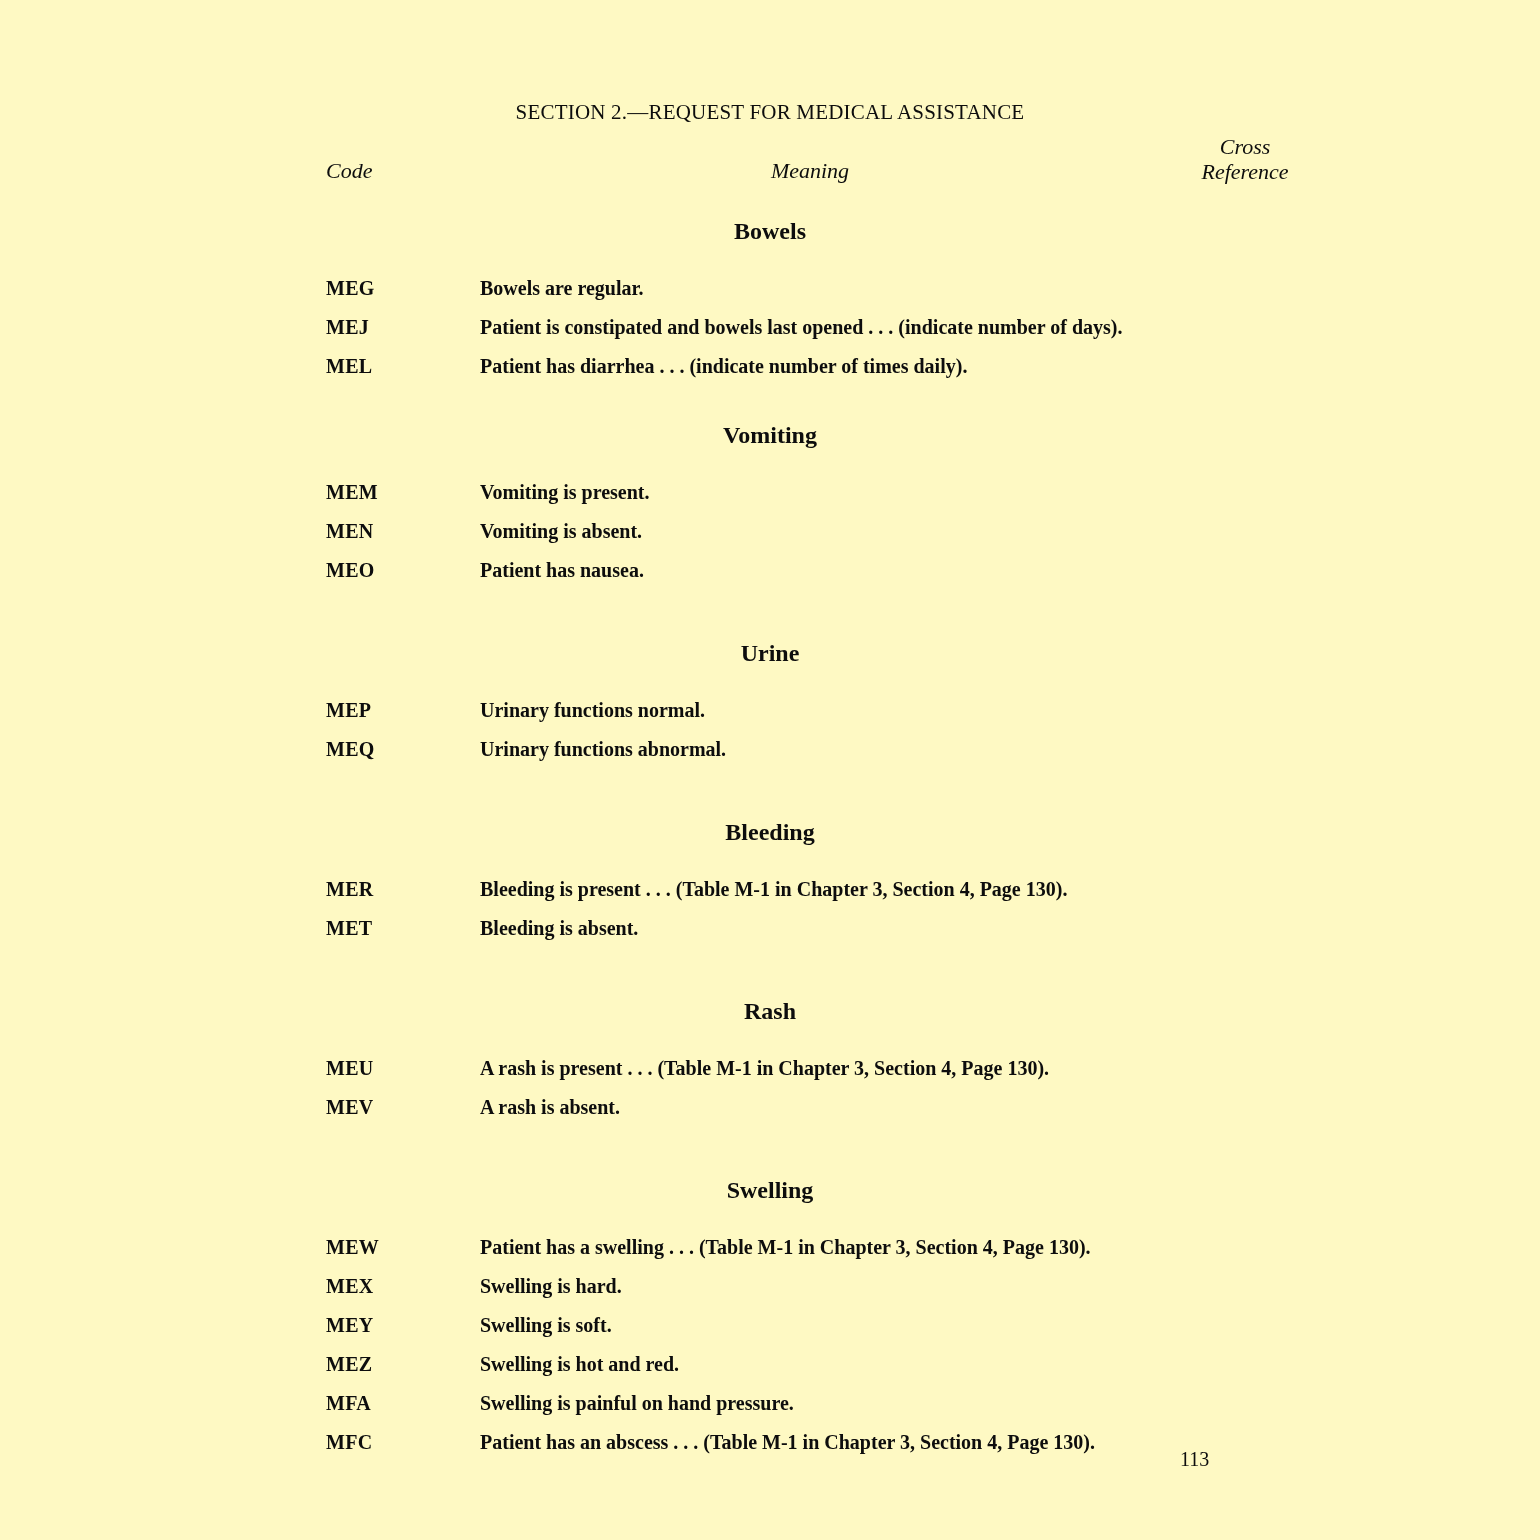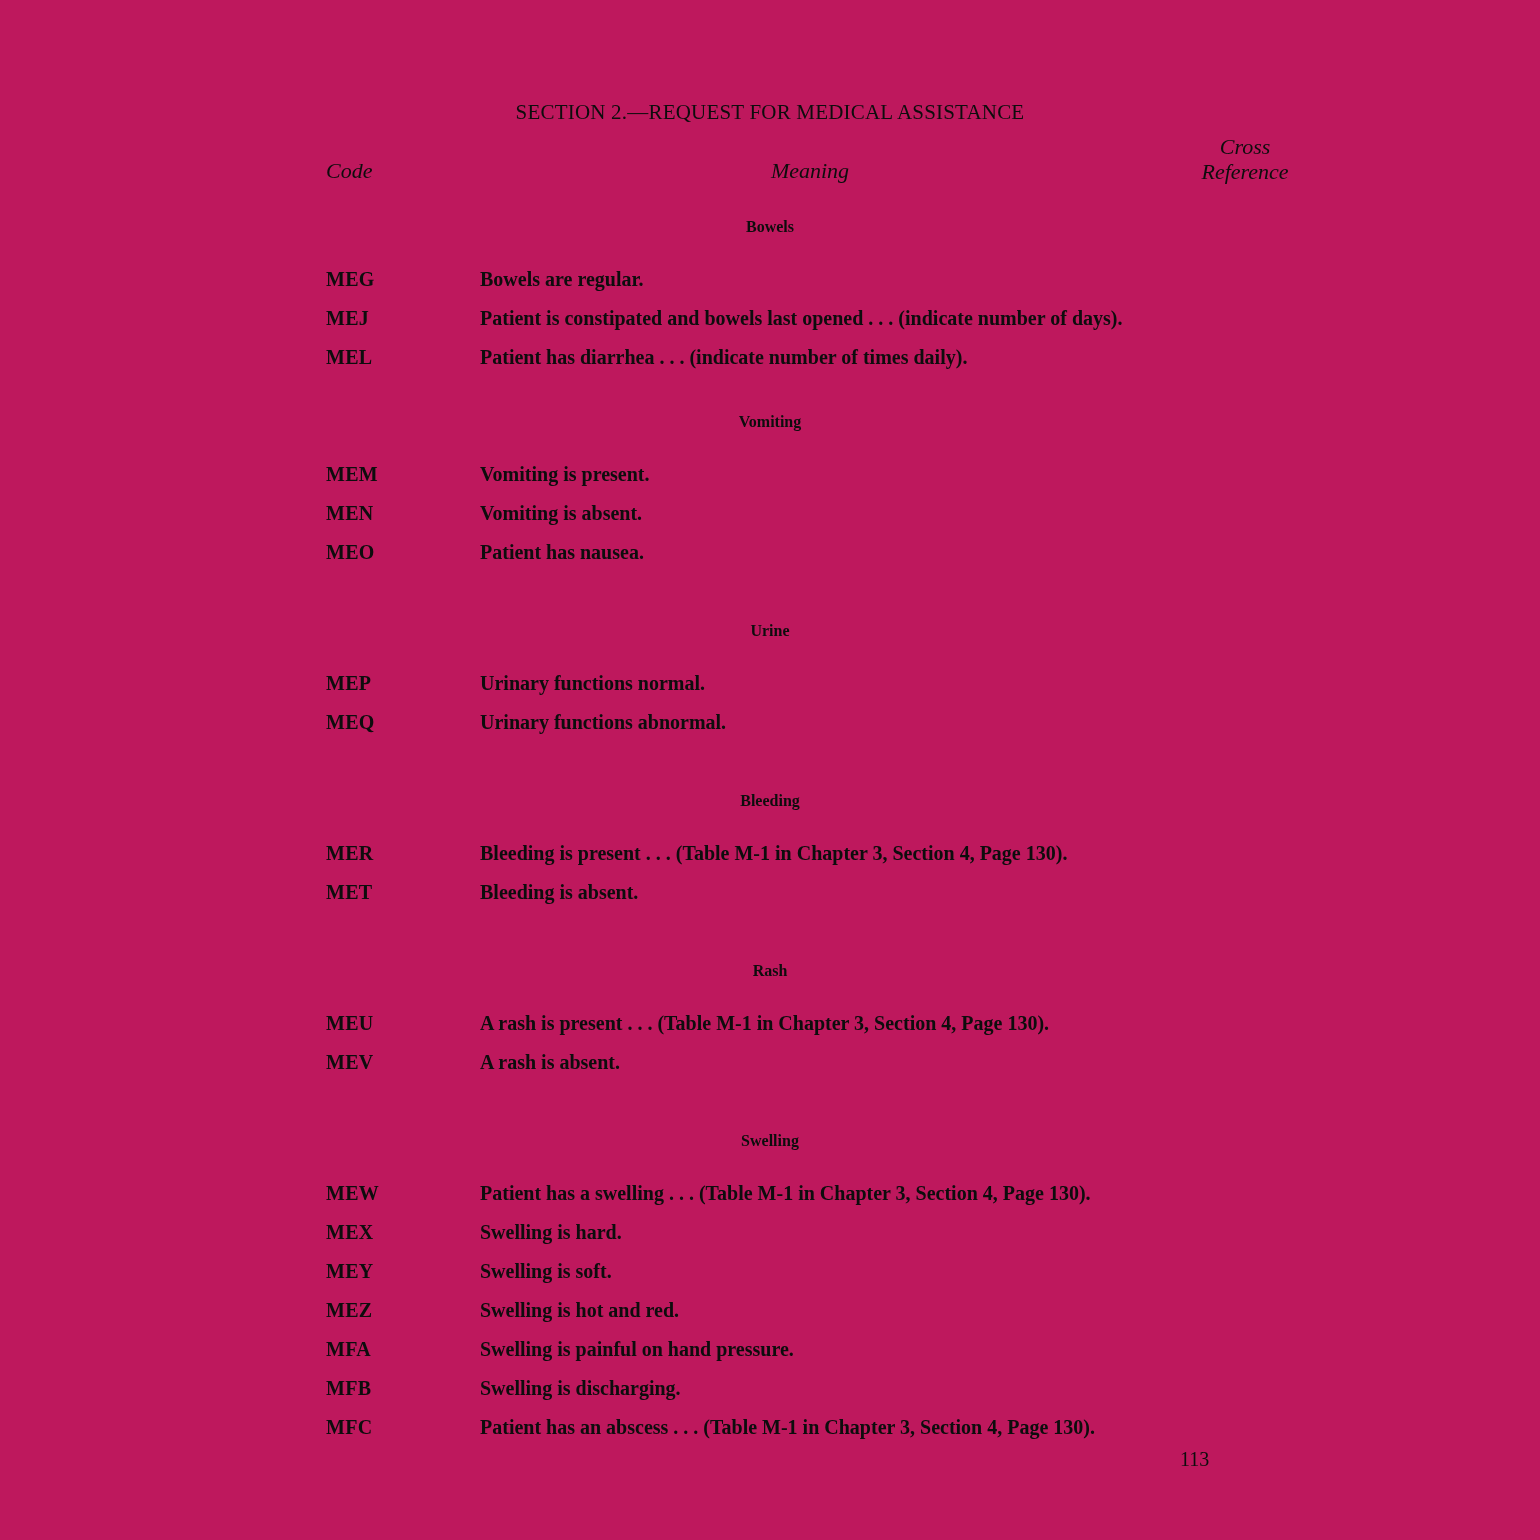--- a/index.html
+++ b/index.html
@@ -4,21 +4,21 @@
 <style>
   html, body {
     margin: 0;
     padding: 0;
     background: #ffffff;
   }
   .page {
     position: relative;
     width: 1540px;
     height: 1540px;
-    background: #be185d;
+    background: #fef9c3;
     font-family: "Liberation Serif", "DejaVu Serif", serif;
     color: #0d0d0d;
     overflow: hidden;
   }
 
   
   .section-title {
     position: absolute;
     top: 100px;
     left: 0;
@@ -63,21 +63,21 @@
     position: absolute;
     top: 218px;
     left: 0;
     width: 1540px;
   }
 
   .group-heading {
     width: 1540px;
     text-align: center;
     font-weight: bold;
-    font-size: 16px;
+    font-size: 24px;
     white-space: nowrap;
   }
   
   .group:first-child .group-heading {
     margin-top: 0;
   }
   .group .group-heading {
     margin-top: 36px;
   }
   .group.wide-gap .group-heading {
@@ -252,25 +252,20 @@
             <span class="code">MEZ</span>
             <span class="meaning">Swelling is hot and red.</span>
             <span class="xref"></span>
           </div>
           <div class="row">
             <span class="code">MFA</span>
             <span class="meaning">Swelling is painful on hand pressure.</span>
             <span class="xref"></span>
           </div>
           <div class="row">
-            <span class="code">MFB</span>
-            <span class="meaning">Swelling is discharging.</span>
-            <span class="xref"></span>
-          </div>
-          <div class="row">
             <span class="code">MFC</span>
             <span class="meaning">Patient has an abscess . . . (Table M-1 in Chapter 3, Section 4, Page 130).</span>
             <span class="xref"></span>
           </div>
         </div>
       </div>
     </div>
 
   <div class="page-number">113</div>
 

